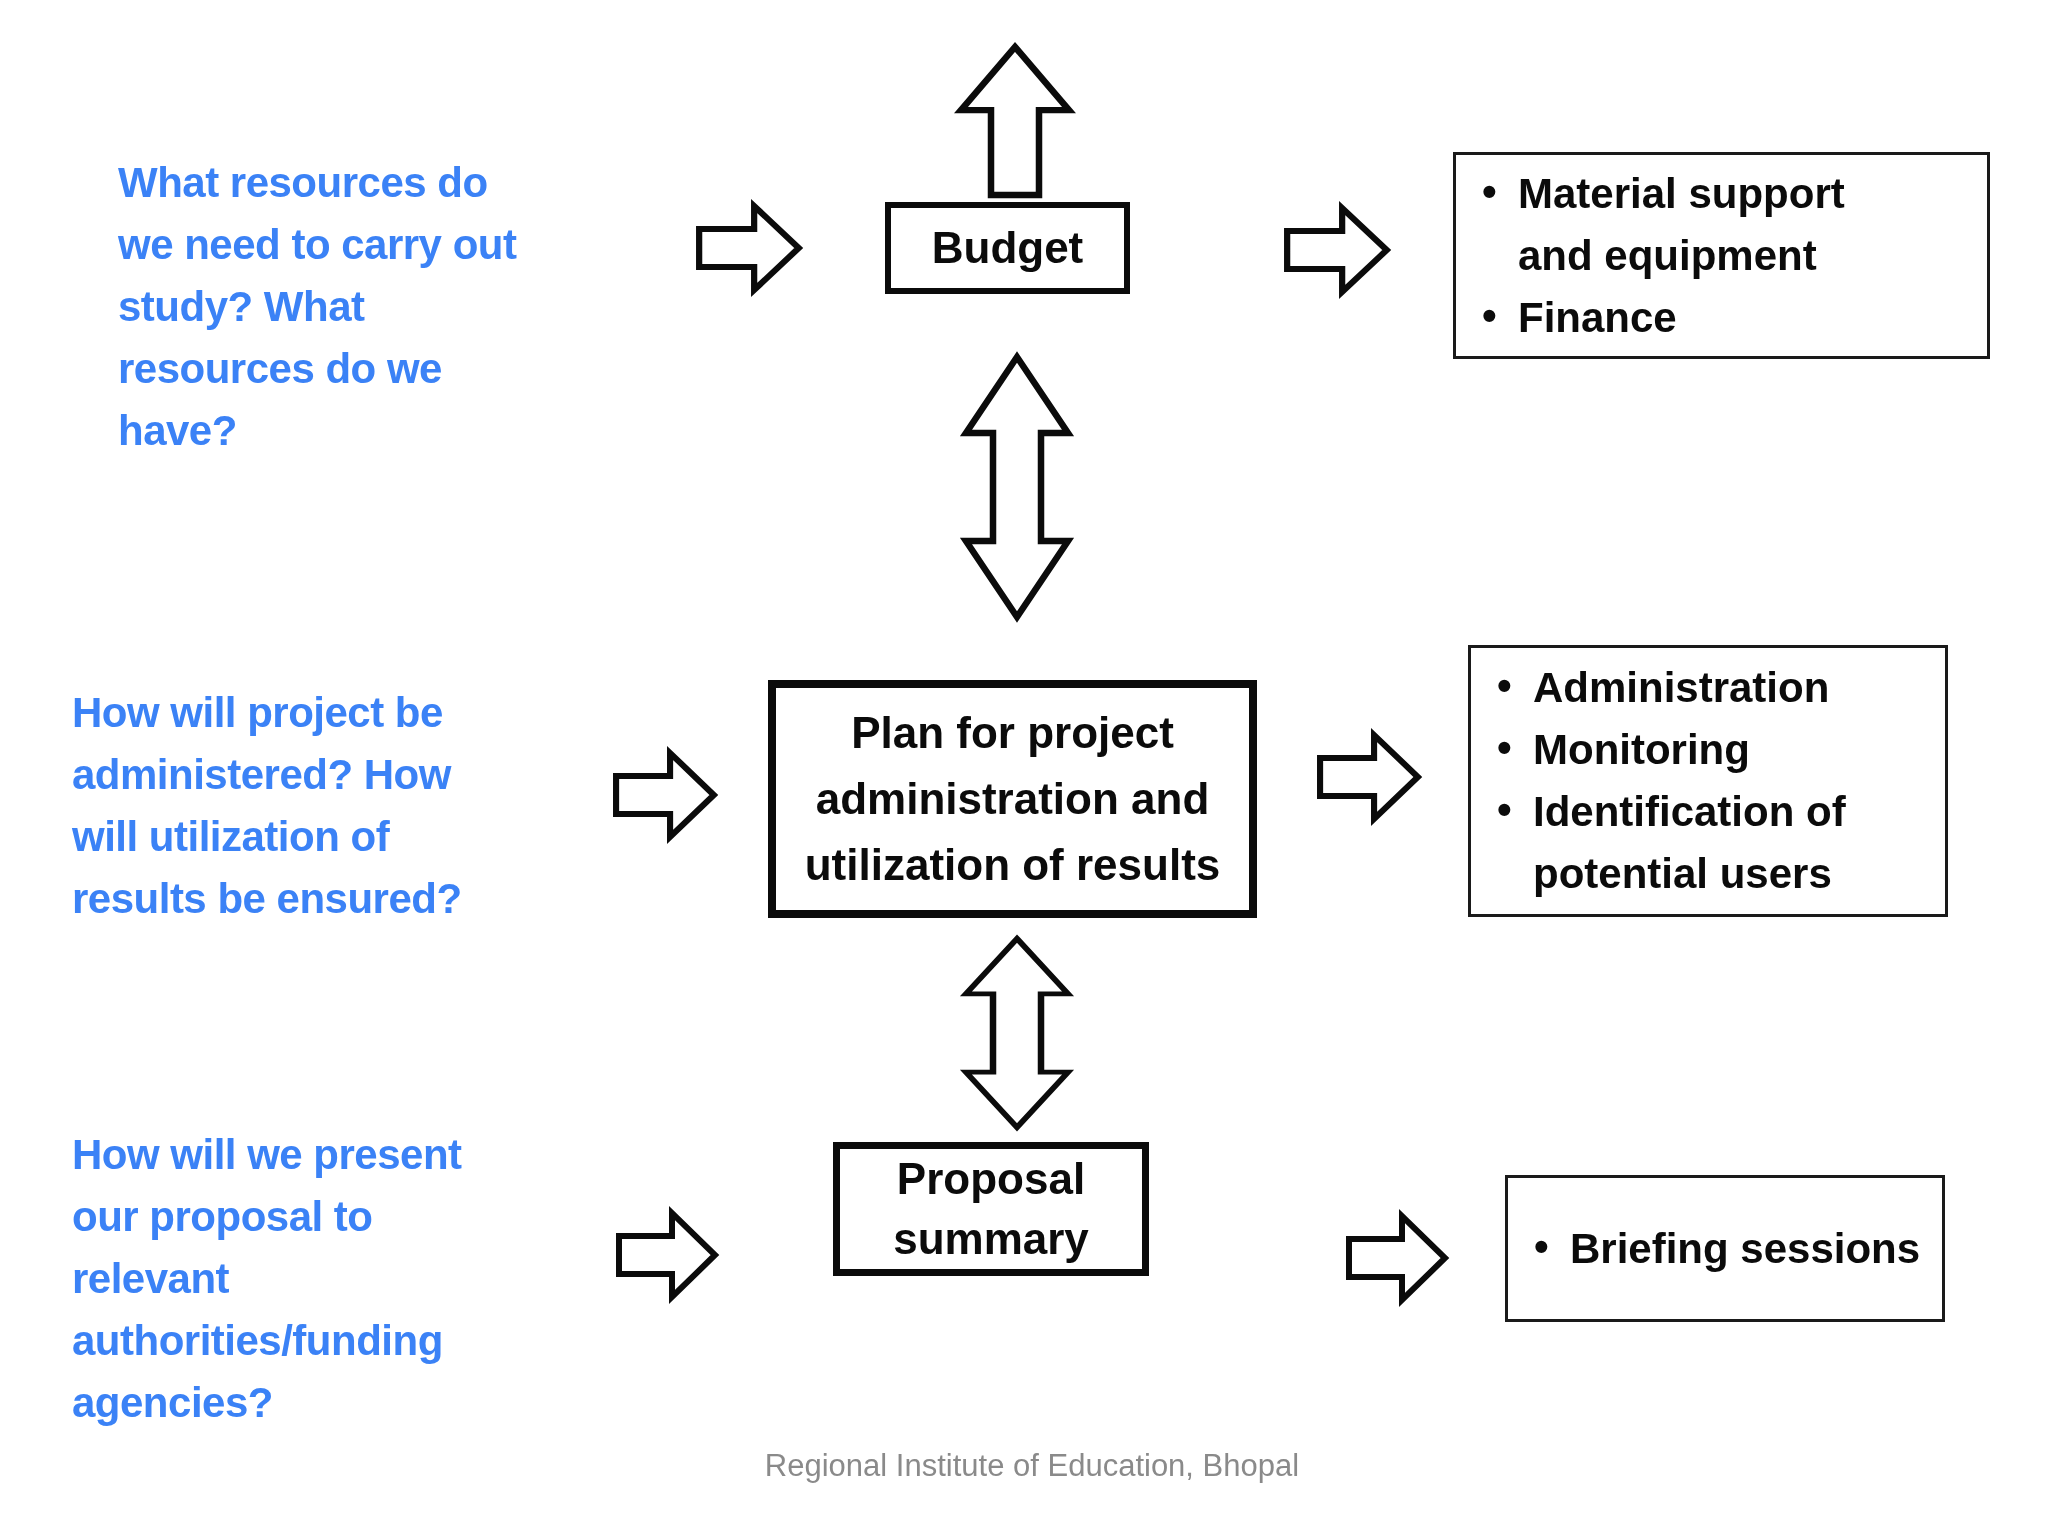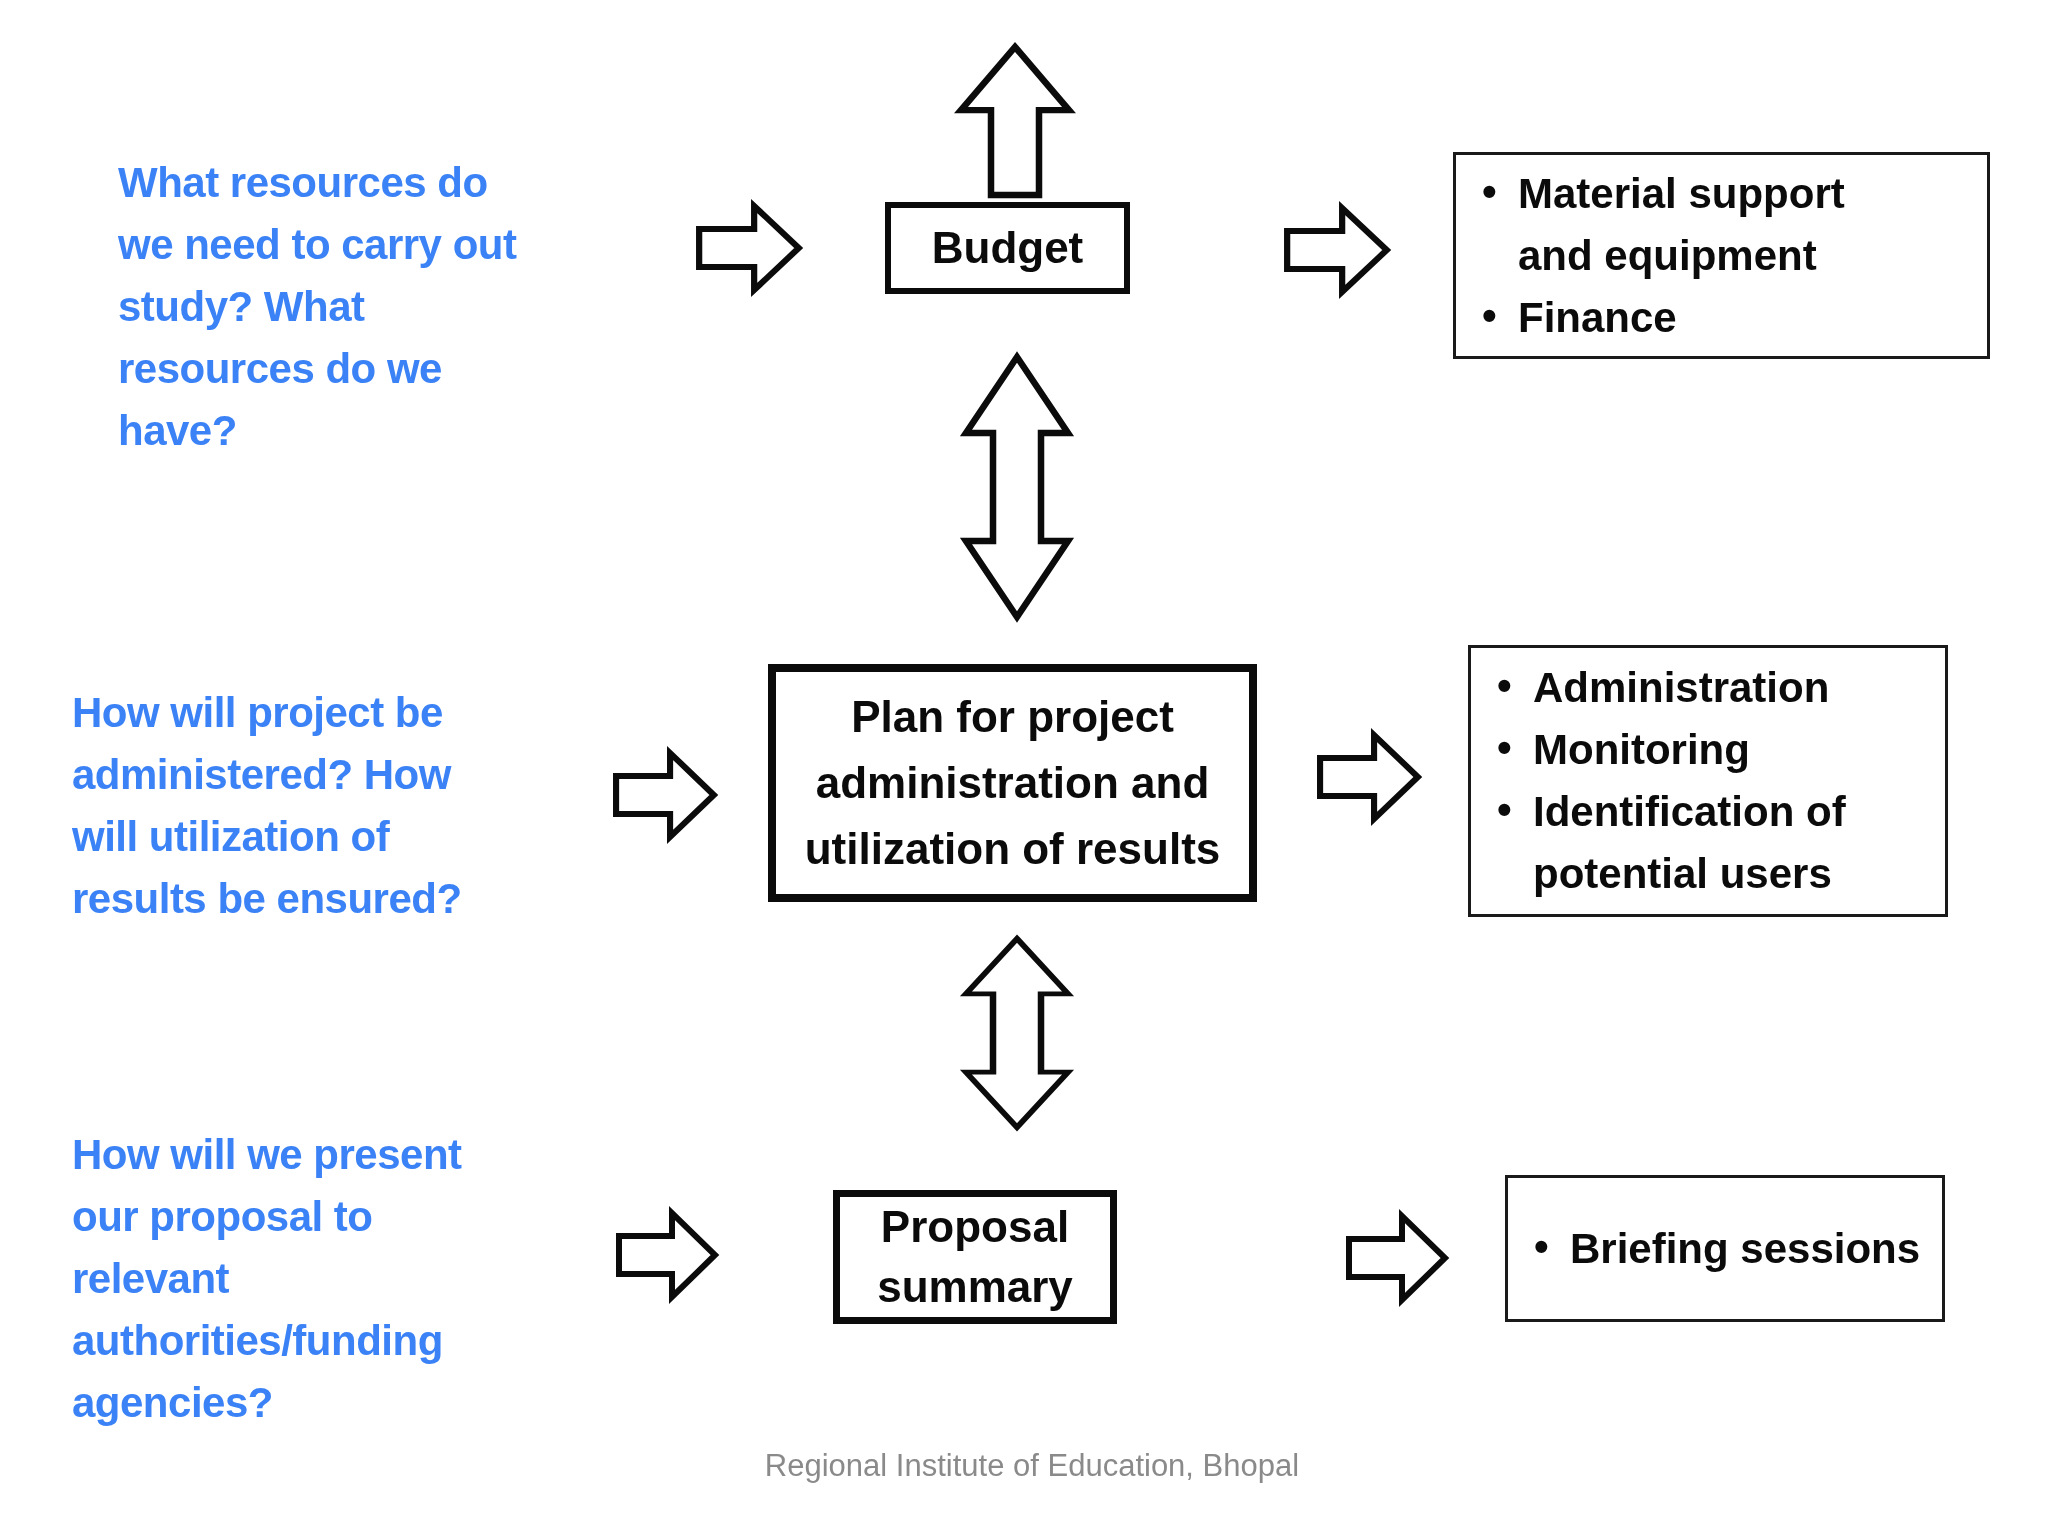--- a/index.html
+++ b/index.html
@@ -32,21 +32,21 @@
     background: #ffffff;
     display: flex;
     align-items: center;
     justify-content: center;
     text-align: center;
     font-weight: 700;
     white-space: pre-line;
     box-sizing: border-box;
   }
   .box-budget   { border: 6px solid #0b0b0b; font-size: 44px; line-height: 52px; }
-  .box-plan     { border: 8px solid #0b0b0b; font-size: 44px; line-height: 66px; }
+  .box-plan     { border: 8px solid #0b0b0b; font-size: 44px; line-height: 66px; margin-top: 16px; }
   .box-proposal { border: 7px solid #0b0b0b; font-size: 44px; line-height: 60px; }
   
   .output-box {
     position: absolute;
     background: #ffffff;
     border: 3px solid #1a1a1a;
     box-sizing: border-box;
     display: flex;
     flex-direction: column;
     justify-content: center;
@@ -161,21 +161,21 @@
   <div class="question" style="left:72px; top:1124px; width:470px;">How will we present
 our proposal to
 relevant
 authorities/funding
 agencies?</div>
 
   <svg class="arrow" style="left:615px; top:1205px;" width="106" height="100" viewBox="0 0 106 100" preserveAspectRatio="none">
     <polygon points="4,31 57,31 57,8 100,50 57,92 57,69 4,69" stroke-width="6"></polygon>
   </svg>
 
-  <div class="label-box box-proposal" style="left:833px; top:1190px; width:284px; height:134px;">Proposal
+  <div class="label-box box-proposal" style="left:833px; top:1142px; width:316px; height:134px;">Proposal
 summary</div>
 
   <svg class="arrow" style="left:1345px; top:1208px;" width="106" height="100" viewBox="0 0 106 100" preserveAspectRatio="none">
     <polygon points="4,31 57,31 57,8 100,50 57,92 57,69 4,69" stroke-width="6"></polygon>
   </svg>
 
   <div class="output-box" style="left:1505px; top:1175px; width:440px; height:147px;justify-content:center;">
     <ul>
         <li>Briefing sessions</li>
       </ul>

